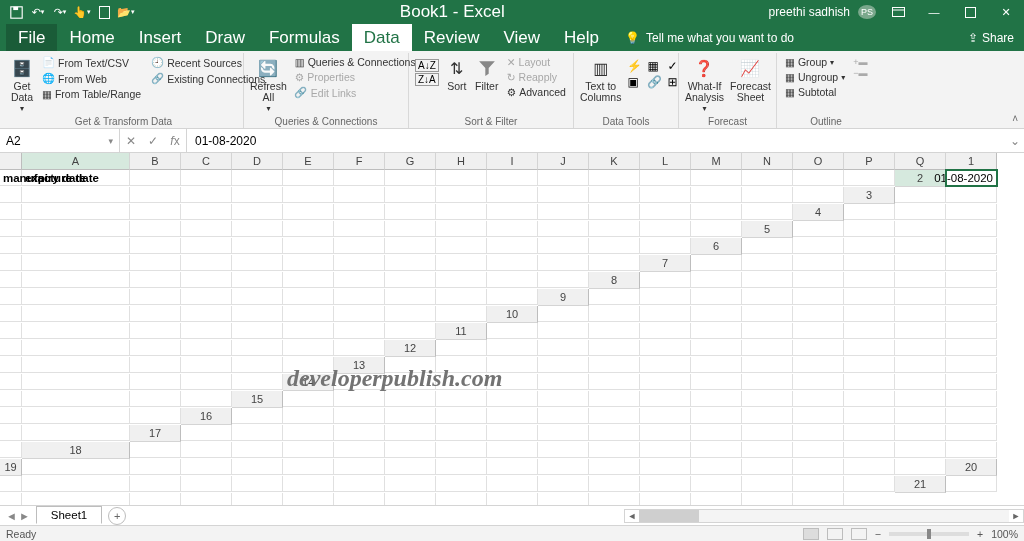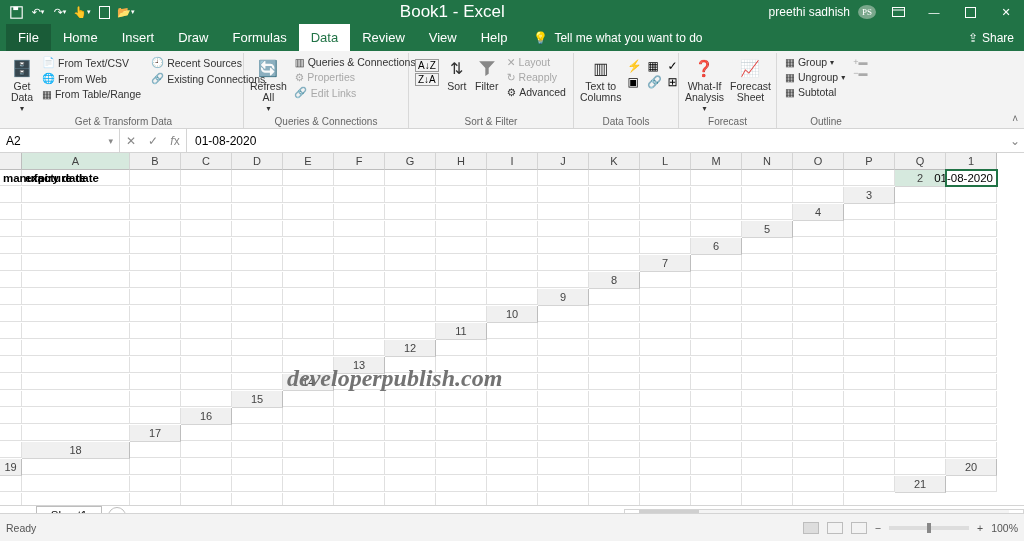--- a/index.html
+++ b/index.html
@@ -4,26 +4,26 @@
 <style>
 * { box-sizing: border-box; margin: 0; padding: 0; font-family: "Segoe UI", Arial, sans-serif; }
 body { width: 1024px; height: 541px; background: #fff; overflow: hidden; font-size: 12px; position: relative; }
 
 
 .titlebar { height: 24px; background: #217346; display: flex; align-items: center; color: #fff; }
 .qat { display: flex; align-items: center; gap: 2px; padding-left: 6px; }
 .qat .ico { width: 20px; height: 20px; display: flex; align-items: center; justify-content: center; font-size: 11px; cursor: pointer; }
 .title-center { flex: 1; text-align: center; font-size: 17px; }
 .title-right { display: flex; align-items: center; gap: 8px; padding-right: 4px; font-size: 12px; }
-.avatar { width: 18px; height: 14px; border-radius: 50%; background: #7aa88c; display: inline-flex; align-items: center; justify-content: center; font-size: 9px; font-family: Liberation Serif, serif; }
+.avatar { width: 18px; height: 14px; border-radius: 50%; background: #7aa88c; display: inline-flex; align-items: center; justify-content: center; font-size: 9px; }
 .winbtn { width: 28px; height: 24px; display: flex; align-items: center; justify-content: center; cursor: pointer; font-size: 11px; }
 
 
 .tabs { height: 27px; background: #217346; display: flex; align-items: stretch; color: #fff; padding-left: 6px; }
-.tab { padding: 0 12px; display: flex; align-items: center; font-size: 13px; cursor: pointer; }
+.tab { padding: 0 12px; display: flex; align-items: center; font-size: 17px; cursor: pointer; }
 .tab.file { background: #1a5c38; }
 .tab.active { background: #fff; color: #217346; }
 .tellme { display: flex; align-items: center; gap: 6px; padding-left: 14px; font-size: 12px; }
 .share-area { margin-left: auto; display: flex; align-items: center; padding-right: 10px; gap: 4px; font-size: 12px; cursor:pointer; }
 
 
 .ribbon { height: 78px; background: #f3f3f3; border-bottom: 1px solid #d4d4d4; display: flex; padding: 2px 4px 0 4px; position: relative; }
 .rgroup { border-right: 1px solid #d8d8d8; display: flex; flex-direction: column; padding: 2px 6px 0 6px; }
 .rgroup-body { flex: 1; display: flex; align-items: flex-start; gap: 6px; }
 .rgroup-label { text-align: center; font-size: 10px; color: #666; padding: 2px 0 1px; white-space: nowrap; }
@@ -64,21 +64,21 @@
 .sheetnav { display:flex; gap:2px; padding:0 6px; color:#888; }
 .sheetnav span { cursor:pointer; font-size:11px; }
 .sheettab { padding: 2px 14px; border: 1px solid #bdbdbd; border-bottom:1px solid #fff; background:#fff; font-size:11.5px; margin-top:-1px; cursor:pointer; }
 .addsheet { width:18px;height:18px;border:1px solid #bdbdbd;border-radius:50%;display:flex;align-items:center;justify-content:center;margin-left:6px;font-size:11px;color:#666;cursor:pointer; }
 .hscroll { margin-left:auto; width:400px; height:14px; display:flex; align-items:center; border:1px solid #d4d4d4; }
 .hscroll .btn { width:14px;text-align:center;font-size:9px;color:#666;cursor:pointer; }
 .hscroll .track { flex:1; background:#f4f4f4; height:100%; position:relative; }
 .hscroll .thumb { position:absolute; left:0; width:60px; height:100%; background:#cfcfcf; }
 
 
-.status { position:absolute; left:0; right:0; bottom:0; height:28px; background:#f3f3f3; border-top:1px solid #d4d4d4; display:flex; align-items:center; font-size:10.5px; color:#555; padding:0 6px; }
+.status { position:absolute; left:0; right:0; bottom:0; height:16px; background:#f3f3f3; border-top:1px solid #d4d4d4; display:flex; align-items:center; font-size:10.5px; color:#555; padding:0 6px; }
 .status .right { margin-left:auto; display:flex; align-items:center; gap:8px; }
 .viewbtn { width:16px;height:12px;border:1px solid #bdbdbd;cursor:pointer; }
 .zslider { width:80px;height:4px;background:#ddd;position:relative; }
 .zslider .zthumb { position:absolute; left:38px; top:-3px; width:4px;height:10px;background:#888; }
 
 svg { display:block; }
 </style>
 </head>
 <body>
 

